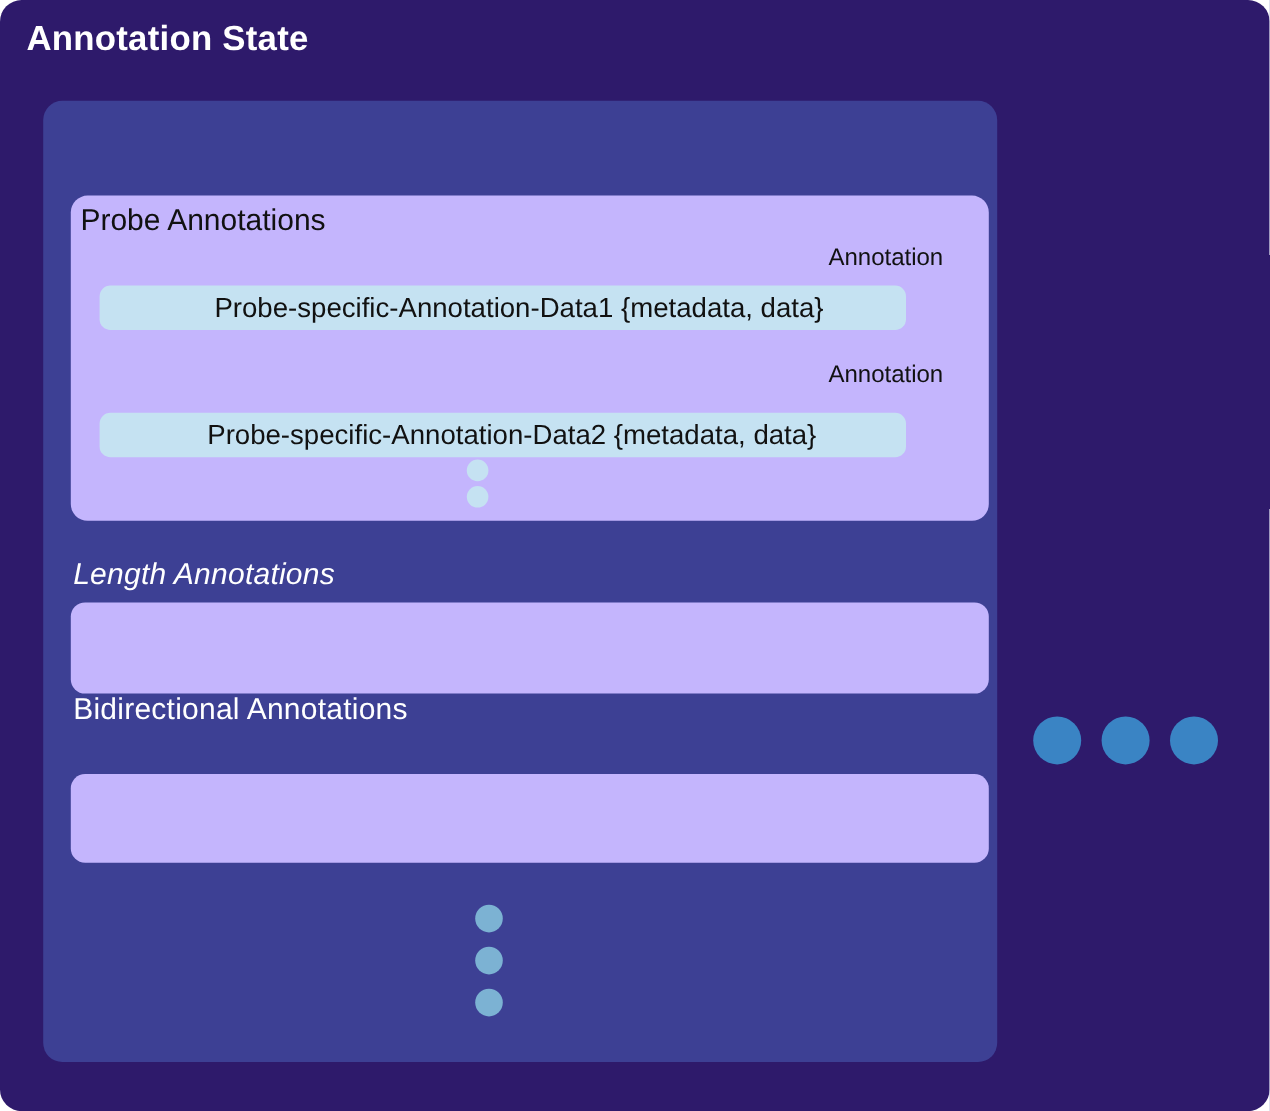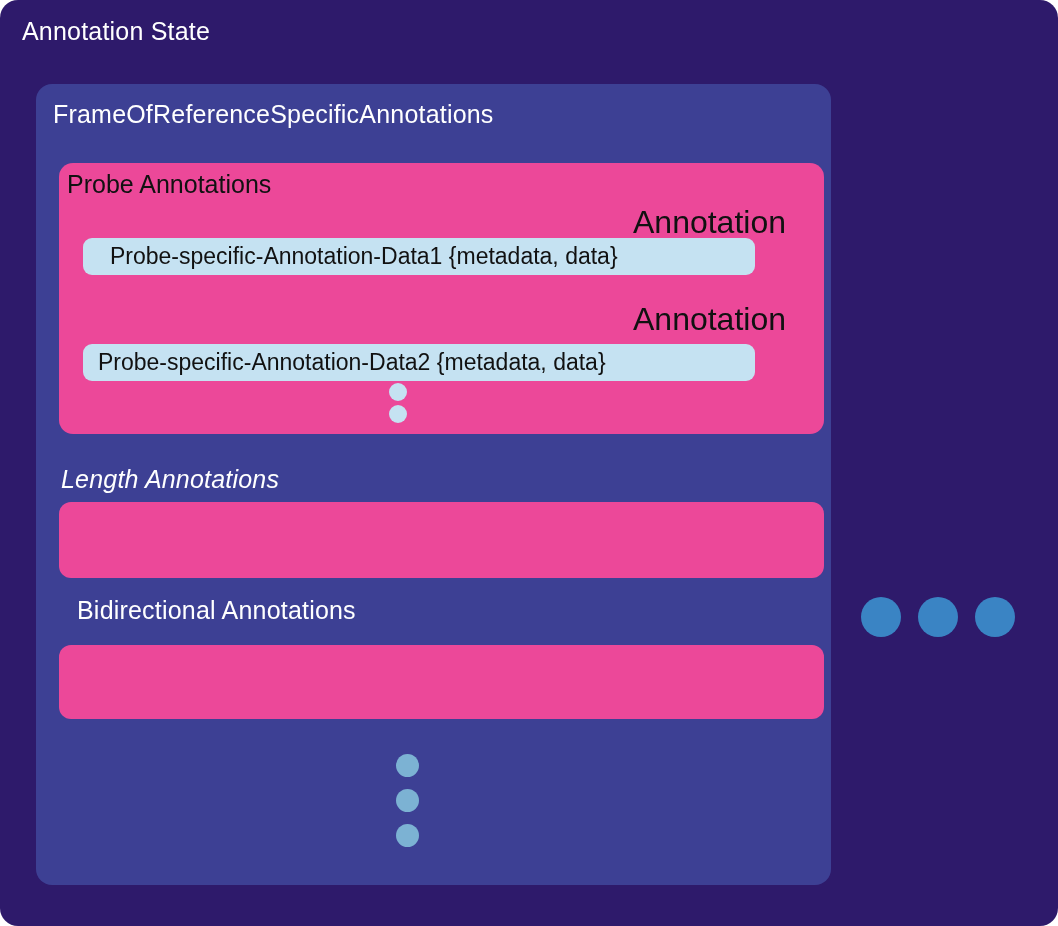--- a/index.html
+++ b/index.html
@@ -13,22 +13,22 @@
   .outer {
     position: absolute;
     inset: 0;
     background: #2e1a6b;
     border-radius: 18px;
   }
   .outer-title {
     position: absolute;
     left: 22px;
     top: 17px;
-    font-size: 25px;
-    font-weight: 400;
+    font-size: 29px;
+    font-weight: 700;
     color: #ffffff;
     letter-spacing: 0.2px;
   }
   .inner {
     position: absolute;
     left: 36px;
     top: 84px;
     width: 795px;
     height: 801px;
     background: #3d4094;
@@ -40,38 +40,39 @@
     top: 16px;
     font-size: 25px;
     font-weight: 400;
     color: #ffffff;
     letter-spacing: 0.2px;
   }
   .section-box {
     position: absolute;
     left: 23px;
     width: 765px;
-    background: #ec4899;
+    background: #c4b5fd;
+    text-align: center;
   }
   .probe {
     top: 79px;
     height: 271px;
     border-radius: 14px;
   }
   .probe-label {
     position: absolute;
     left: 8px;
     top: 7px;
     font-size: 25px;
     color: #111111;
   }
   .annotation-label {
     position: absolute;
     right: 38px;
-    font-size: 32px;
+    font-size: 20px;
     color: #111111;
   }
   .a1 { top: 41px; }
   .a2 { top: 138px; }
   .pill {
     position: absolute;
     left: 24px;
     width: 672px;
     height: 37px;
     background: #c5e2f2;
@@ -102,21 +103,21 @@
   }
   .section-label {
     position: absolute;
     left: 25px;
     font-size: 25px;
     color: #ffffff;
     letter-spacing: 0.2px;
   }
   .length-label { top: 381px; font-style: italic; }
   .length-box { top: 418px; height: 76px; border-radius: 12px; }
-  .bidir-label { top: 512px; margin-left: 16px; }
+  .bidir-label { top: 493px; }
   .bidir-box { top: 561px; height: 74px; border-radius: 12px; }
   .inner-dots {
     position: absolute;
     left: 360px;
     top: 670px;
     display: flex;
     flex-direction: column;
     gap: 12px;
   }
   .inner-dots .dot {
@@ -140,21 +141,20 @@
   }
 </style>
 </head>
 <body>
 
 <div class="canvas">
   <div class="outer">
     <div class="outer-title">Annotation State</div>
 
     <div class="inner">
-      <div class="inner-title">FrameOfReferenceSpecificAnnotations</div>
 
       <div class="section-box probe">
         <div class="probe-label">Probe Annotations</div>
 
         <div class="annotation-label a1">Annotation</div>
         <div class="pill p1">Probe-specific-Annotation-Data1 {metadata, data}</div>
 
         <div class="annotation-label a2">Annotation</div>
         <div class="pill p2">Probe-specific-Annotation-Data2 {metadata, data}</div>
 

